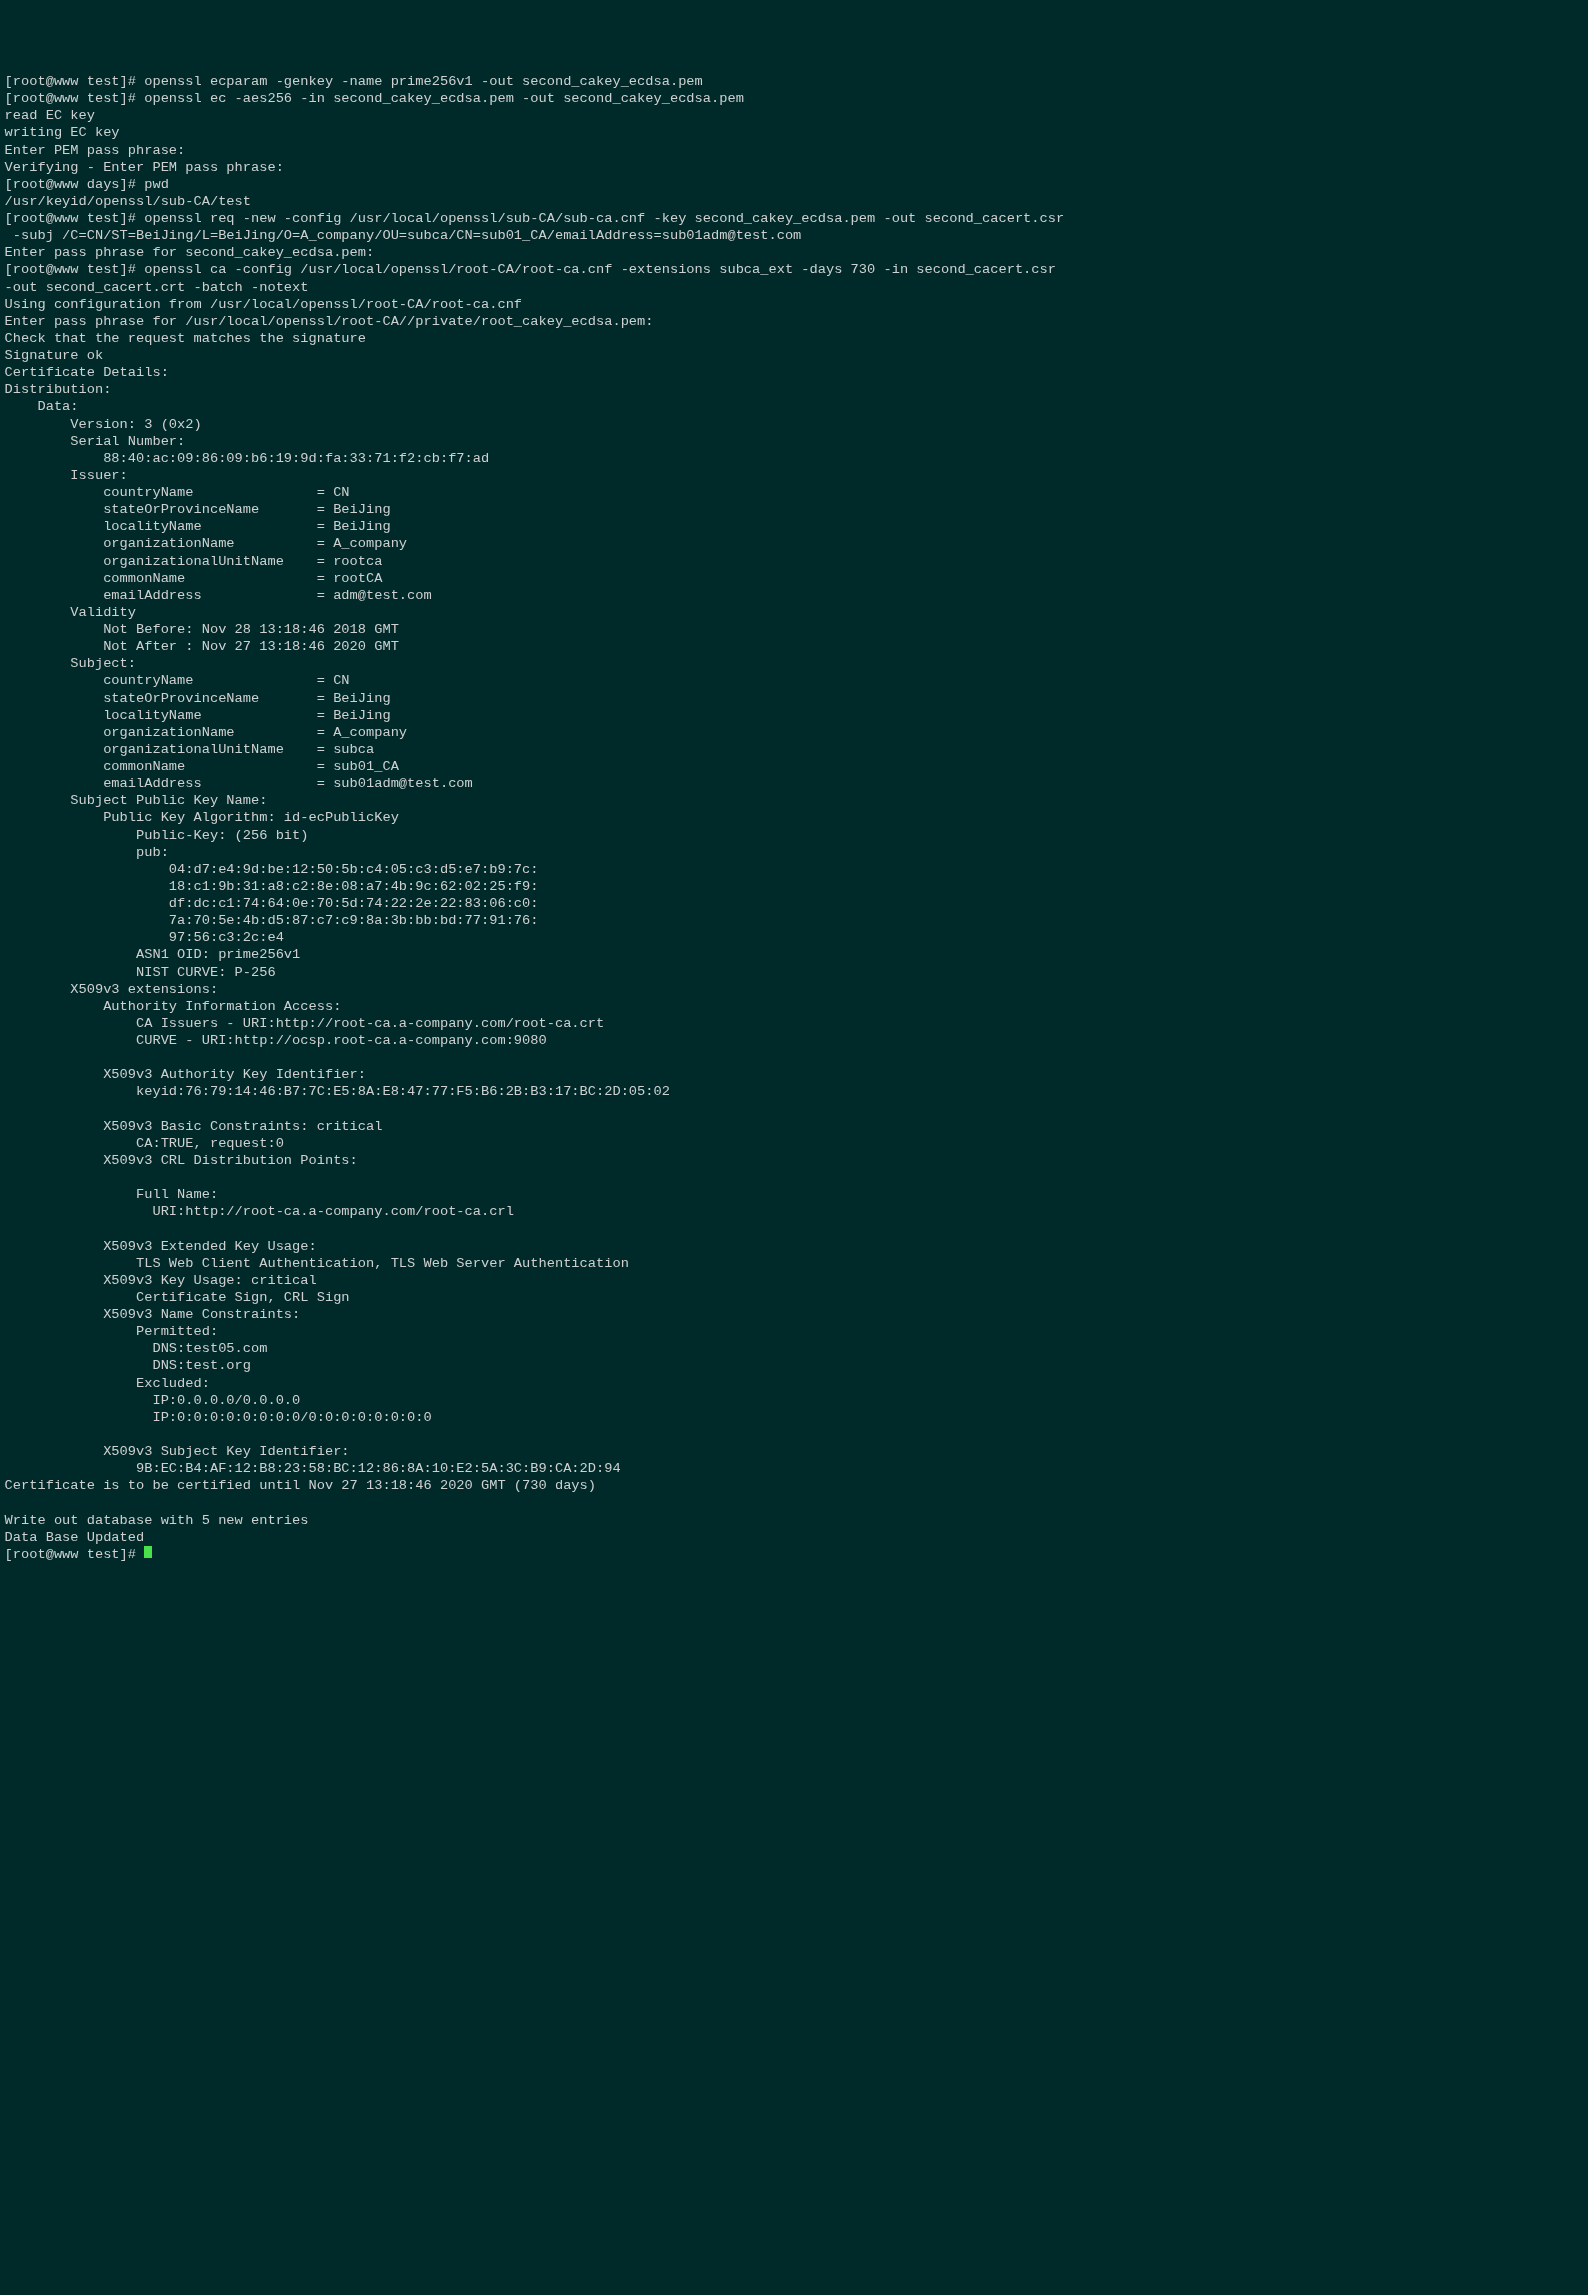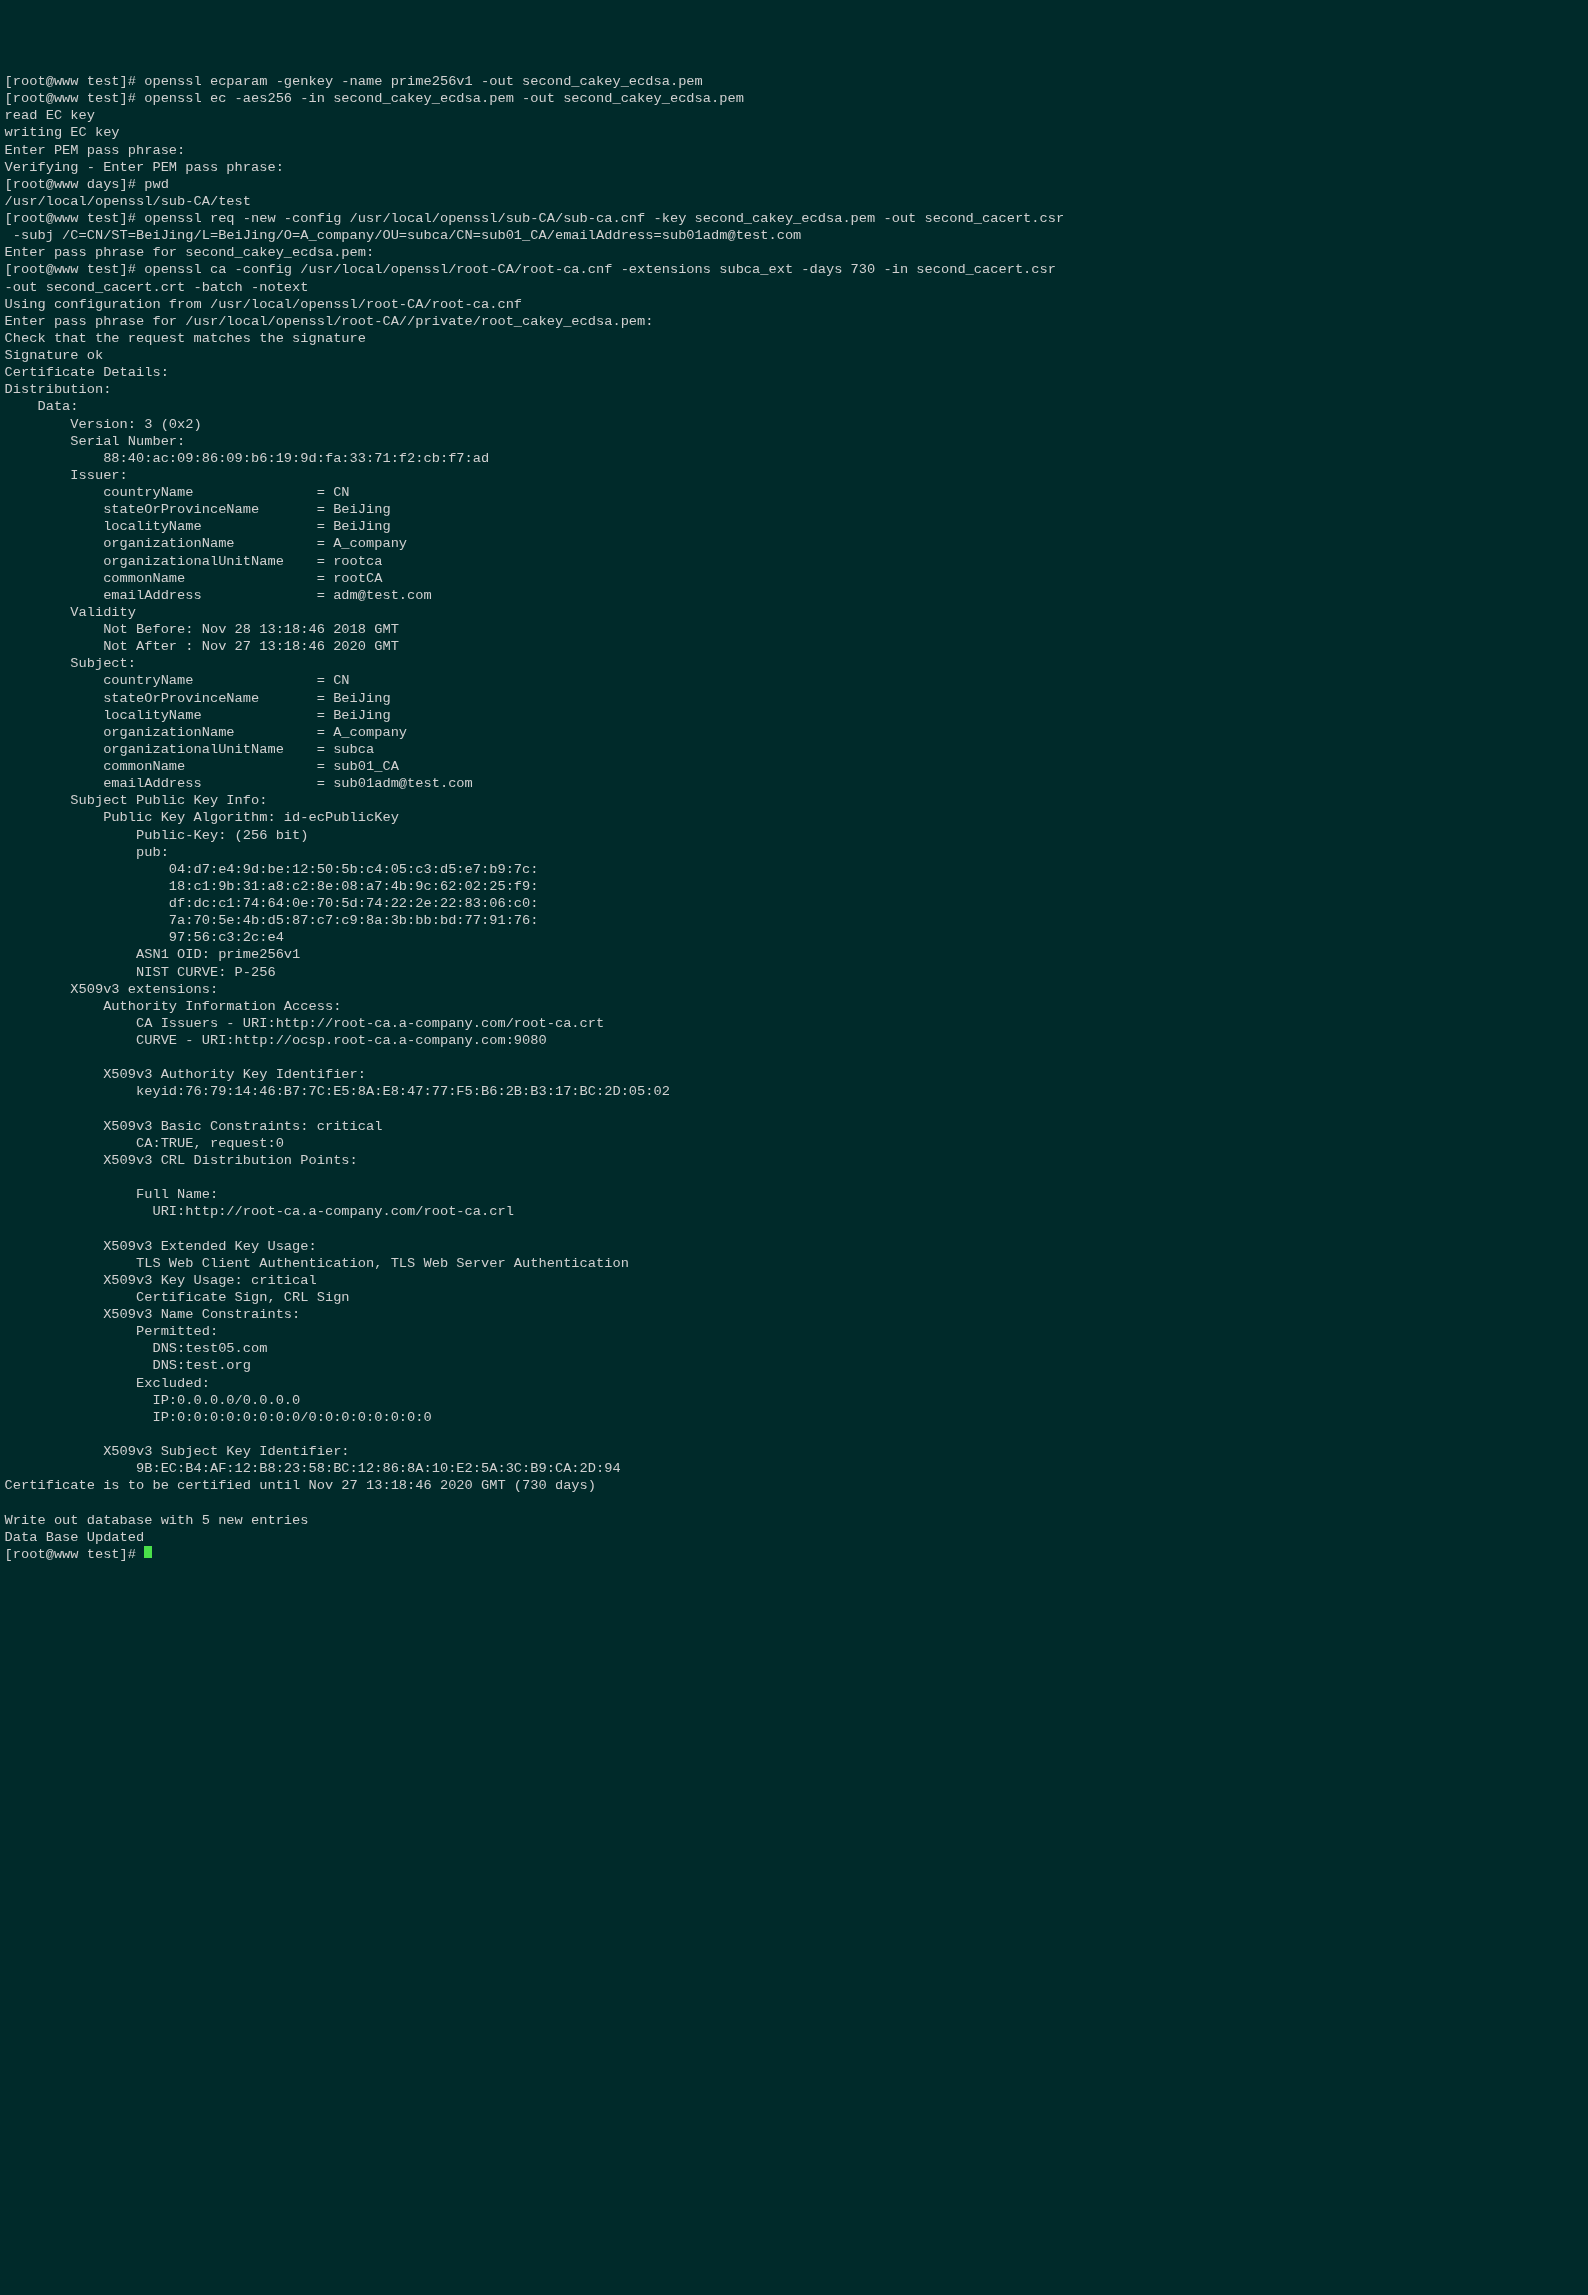--- a/index.html
+++ b/index.html
@@ -35,21 +35,21 @@
 
 
 
 <div class="terminal-content"><span>[root@www test]# openssl ecparam -genkey -name prime256v1 -out second_cakey_ecdsa.pem</span>
 <span>[root@www test]# openssl ec -aes256 -in second_cakey_ecdsa.pem -out second_cakey_ecdsa.pem</span>
 <span>read EC key</span>
 <span>writing EC key</span>
 <span>Enter PEM pass phrase:</span>
 <span>Verifying - Enter PEM pass phrase:</span>
 <span>[root@www days]# pwd</span>
-<span>/usr/local/openssl/sub-CA/test</span>
+<span>/usr/keyid/openssl/sub-CA/test</span>
 <span>[root@www test]# openssl req -new -config /usr/local/openssl/sub-CA/sub-ca.cnf -key second_cakey_ecdsa.pem -out second_cacert.csr</span>
 <span> -subj /C=CN/ST=BeiJing/L=BeiJing/O=A_company/OU=subca/CN=sub01_CA/emailAddress=sub01adm@test.com</span>
 <span>Enter pass phrase for second_cakey_ecdsa.pem:</span>
 <span>[root@www test]# openssl ca -config /usr/local/openssl/root-CA/root-ca.cnf -extensions subca_ext -days 730 -in second_cacert.csr</span>
 <span>-out second_cacert.crt -batch -notext</span>
 <span>Using configuration from /usr/local/openssl/root-CA/root-ca.cnf</span>
 <span>Enter pass phrase for /usr/local/openssl/root-CA//private/root_cakey_ecdsa.pem:</span>
 <span>Check that the request matches the signature</span>
 <span>Signature ok</span>
 <span>Certificate Details:</span>
@@ -70,21 +70,21 @@
 <span>            Not Before: Nov 28 13:18:46 2018 GMT</span>
 <span>            Not After : Nov 27 13:18:46 2020 GMT</span>
 <span>        Subject:</span>
 <span>            countryName               = CN</span>
 <span>            stateOrProvinceName       = BeiJing</span>
 <span>            localityName              = BeiJing</span>
 <span>            organizationName          = A_company</span>
 <span>            organizationalUnitName    = subca</span>
 <span>            commonName                = sub01_CA</span>
 <span>            emailAddress              = sub01adm@test.com</span>
-<span>        Subject Public Key Info:</span>
+<span>        Subject Public Key Name:</span>
 <span>            Public Key Algorithm: id-ecPublicKey</span>
 <span>                Public-Key: (256 bit)</span>
 <span>                pub:</span>
 <span>                    04:d7:e4:9d:be:12:50:5b:c4:05:c3:d5:e7:b9:7c:</span>
 <span>                    18:c1:9b:31:a8:c2:8e:08:a7:4b:9c:62:02:25:f9:</span>
 <span>                    df:dc:c1:74:64:0e:70:5d:74:22:2e:22:83:06:c0:</span>
 <span>                    7a:70:5e:4b:d5:87:c7:c9:8a:3b:bb:bd:77:91:76:</span>
 <span>                    97:56:c3:2c:e4</span>
 <span>                ASN1 OID: prime256v1</span>
 <span>                NIST CURVE: P-256</span>

